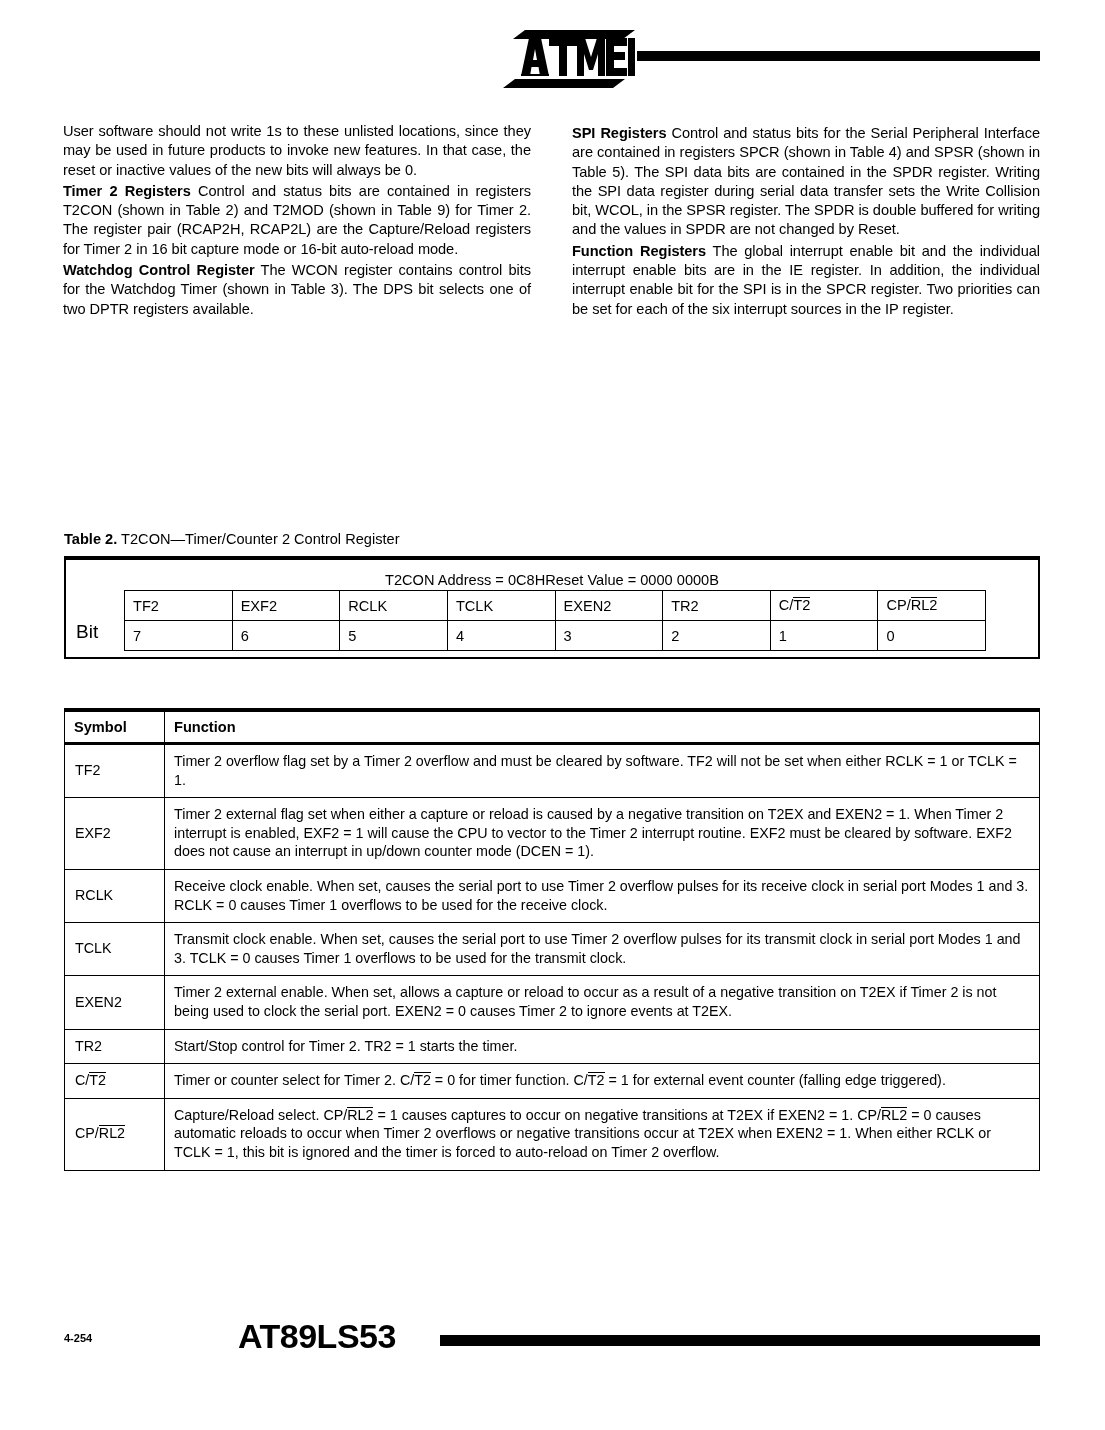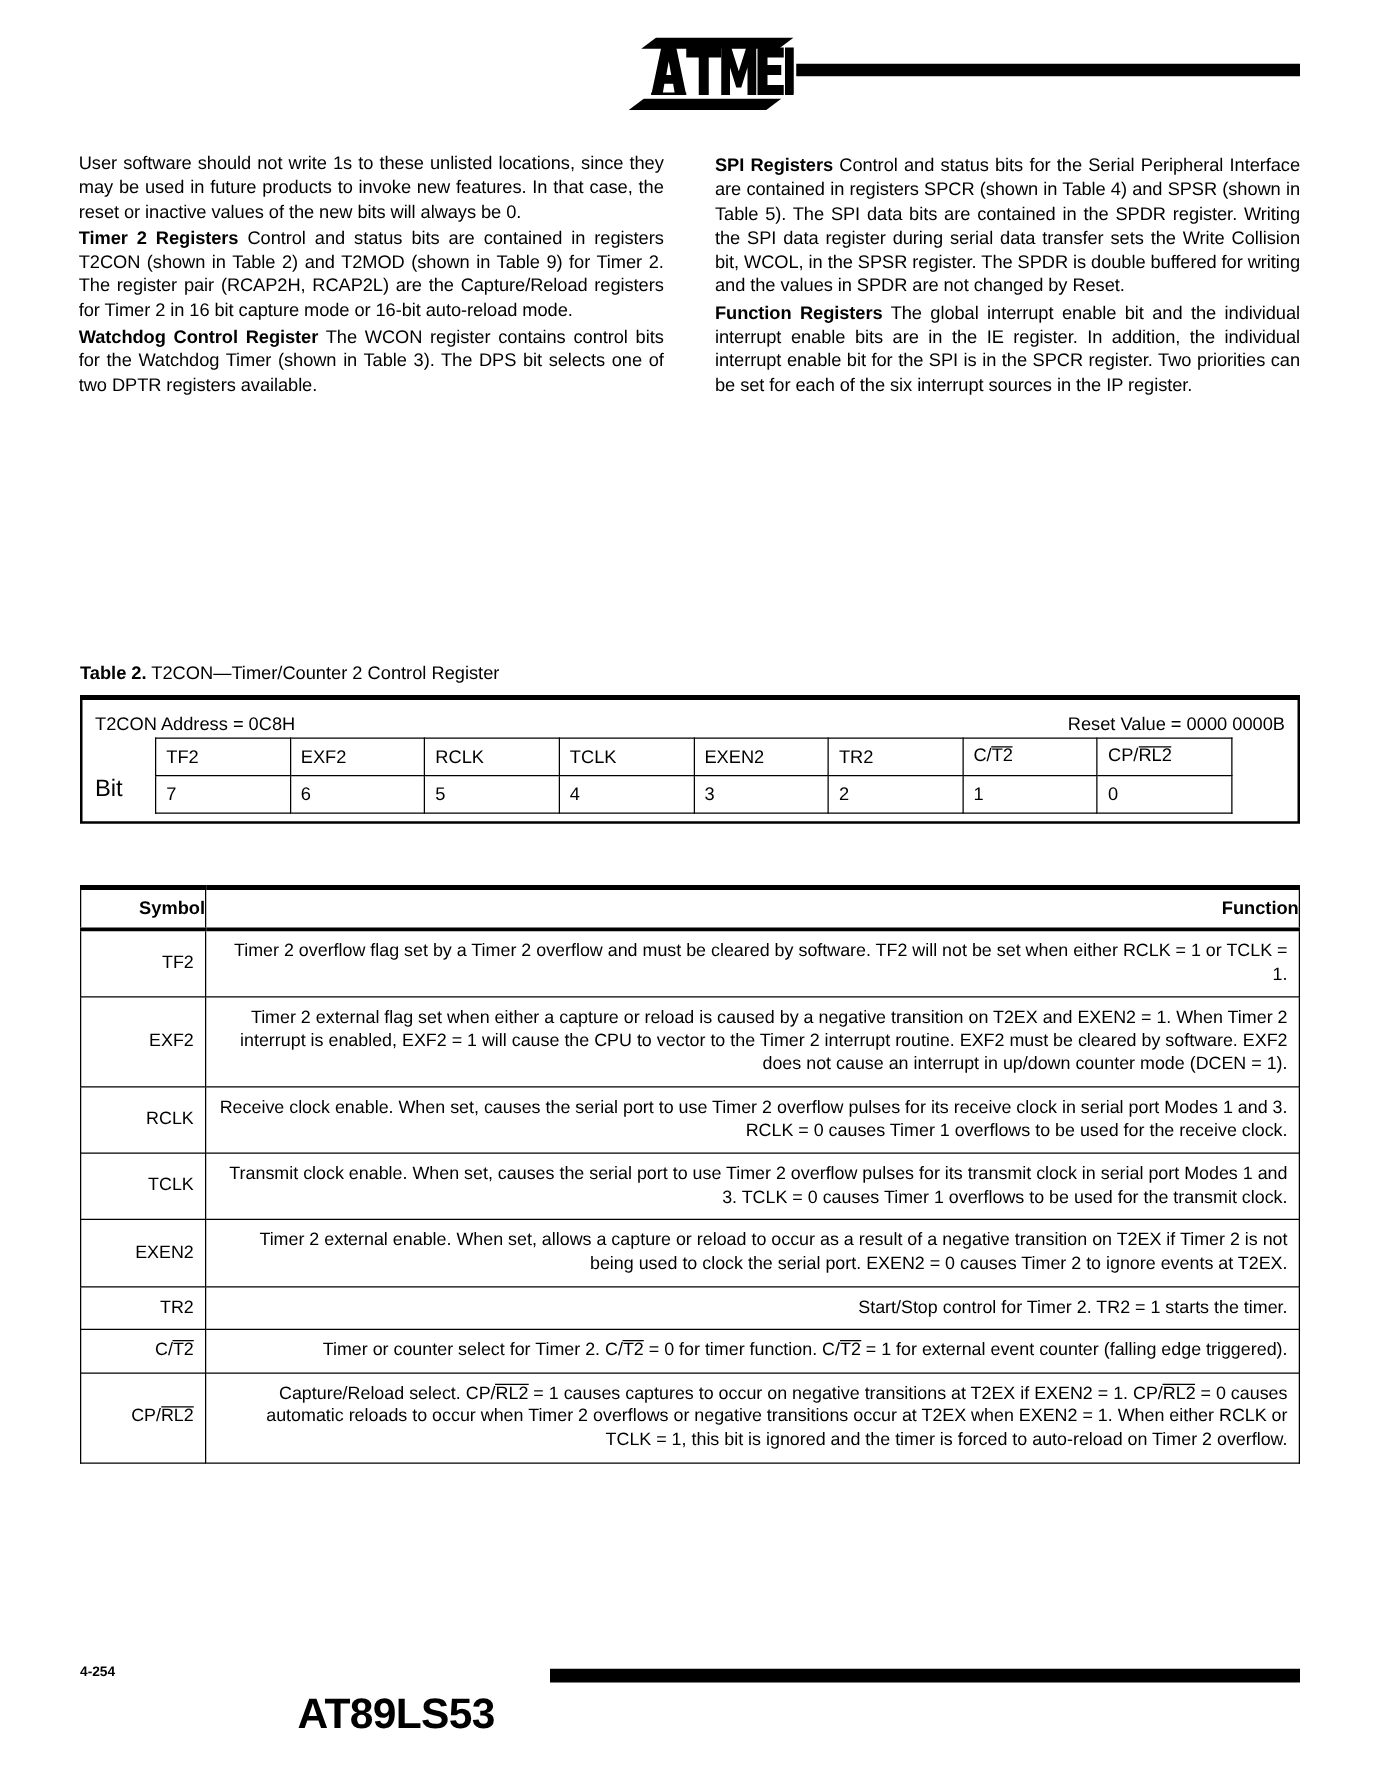--- a/index.html
+++ b/index.html
@@ -82,21 +82,21 @@
     width: 976px;
     box-sizing: border-box;
     border-top: 4px solid #000;
     border-left: 2px solid #000;
     border-right: 2px solid #000;
     border-bottom: 2px solid #000;
     padding: 10px 0 6px 0;
   }
   .reg-row-top {
     display: flex;
-    justify-content: space-between;
+    justify-content: center;
     padding: 0 10px 0 10px;
     font-size: 14.6px;
     line-height: 20px;
   }
   .reg-bitaddr {
     padding: 8px 0 6px 10px;
     font-size: 14.6px;
     line-height: 20px;
   }
 
@@ -142,21 +142,21 @@
     top: 708px;
     width: 976px;
     border-collapse: collapse;
     table-layout: fixed;
   }
   .fn-table th, .fn-table td {
     border: 1.5px solid #000;
     vertical-align: middle;
     font-size: 14.3px;
     line-height: 18.6px;
-    text-align: right;
+    text-align: left;
   }
   .fn-table thead th {
     border-top: 4px solid #000;
     border-bottom: 3px solid #000;
     font-weight: bold;
     height: 30px;
     padding: 0 0 0 9px;
     font-size: 14.6px;
   }
   .fn-table tbody td {
@@ -183,21 +183,20 @@
     font-size: 11px;
     font-weight: bold;
   }
   .footer-part {
     position: absolute;
     left: 238px;
     top: 1317px;
     font-size: 34px;
     font-weight: bold;
     letter-spacing: -0.5px;
-    margin-top: 35px;
   }
   .footer-rule {
     position: absolute;
     left: 440px;
     top: 1335px;
     width: 600px;
     height: 11px;
     background: #000;
   }
 </style>

